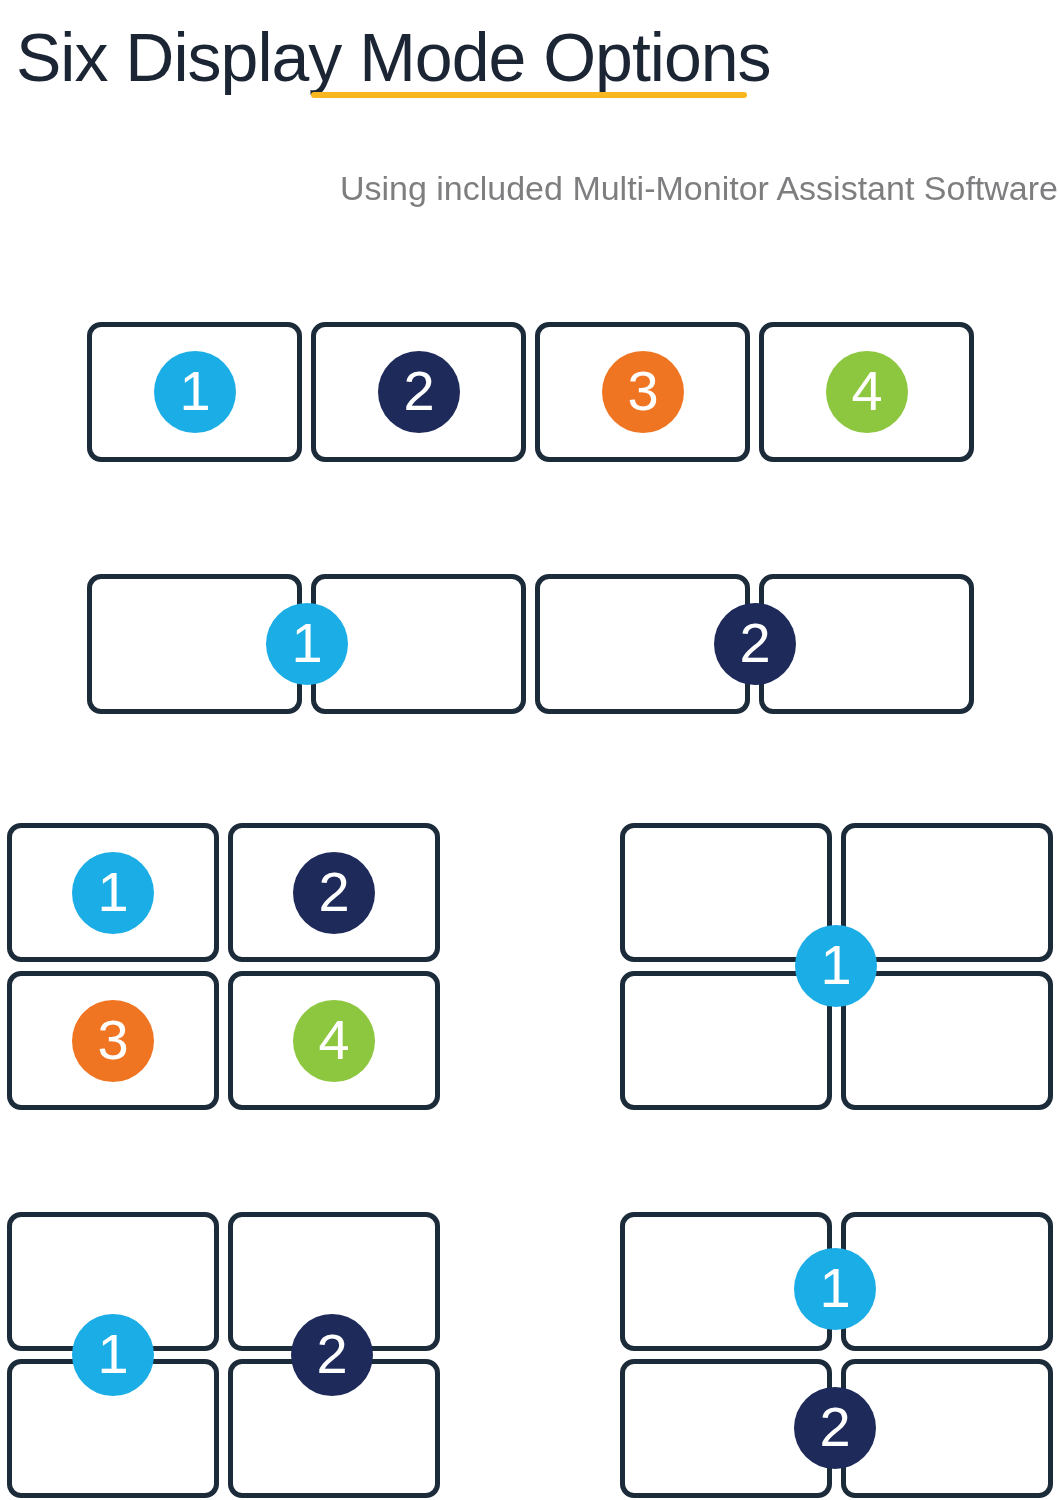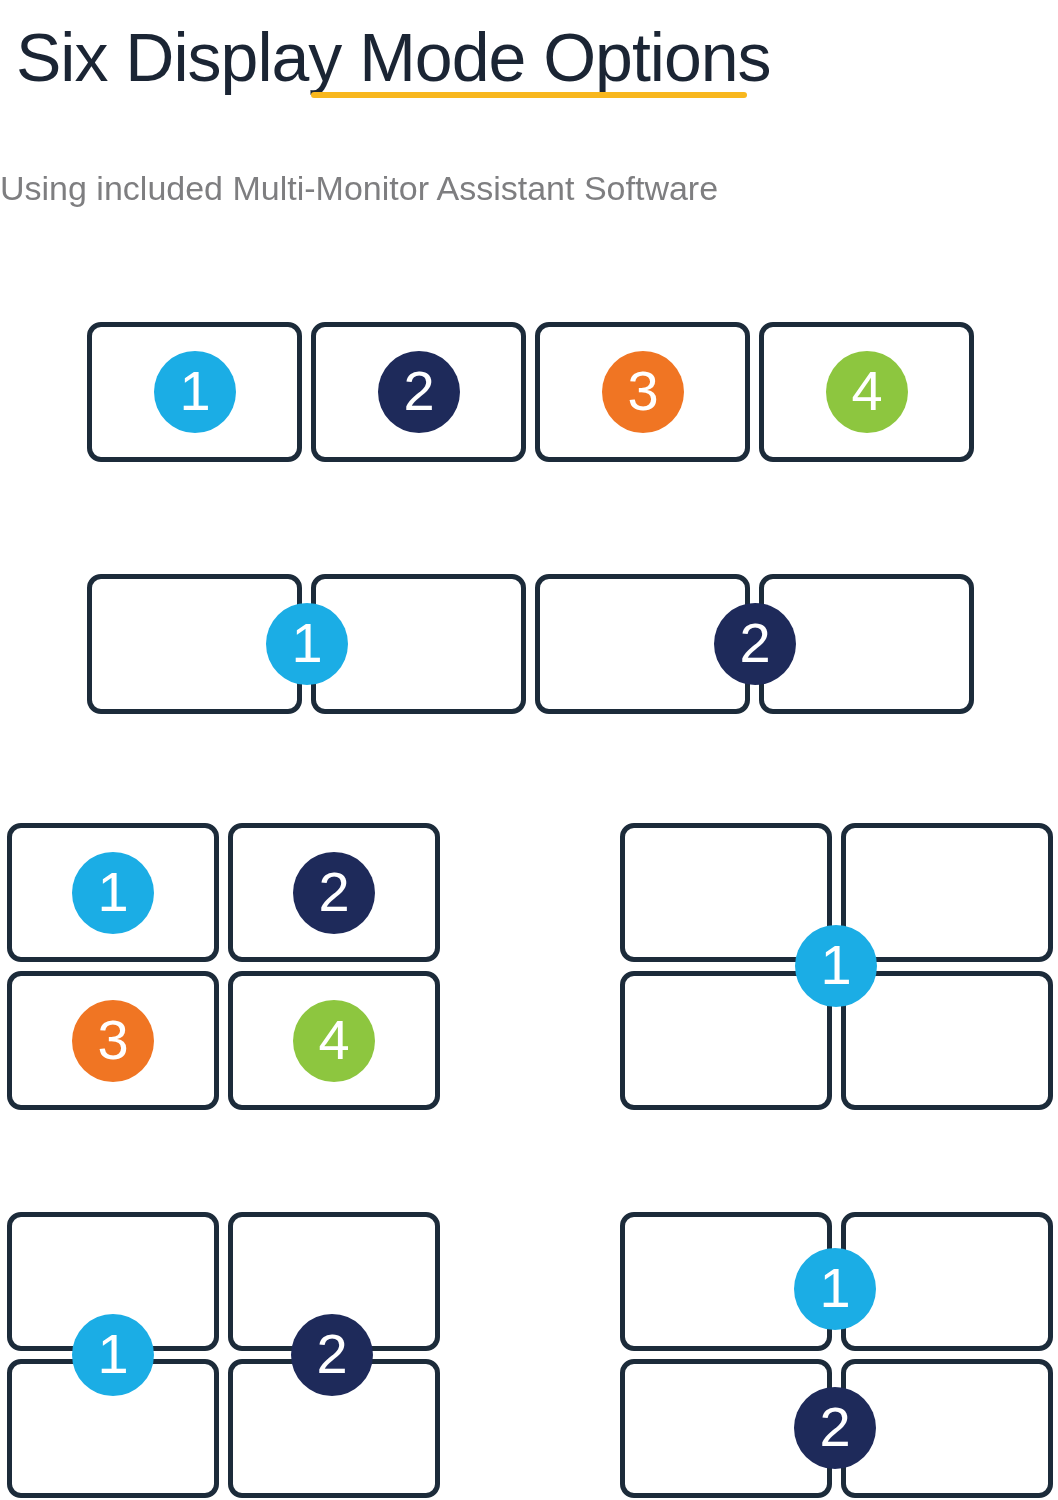--- a/index.html
+++ b/index.html
@@ -38,21 +38,21 @@
     height: 6px;
     border-radius: 3px;
     background: var(--rule, #F8B71E);
   }
   .page-subtitle {
     position: absolute;
     top: 166px;
     left: 0;
     width: 100%;
     margin: 0;
-    text-align: left;
+    text-align: right;
     font-size: 34px;
     line-height: 44px;
     font-weight: 200;
     letter-spacing: 0px;
     color: var(--subtitle, #7E7E80);
   }
   #diagrams {
     position: absolute;
     inset: 0;
   }

